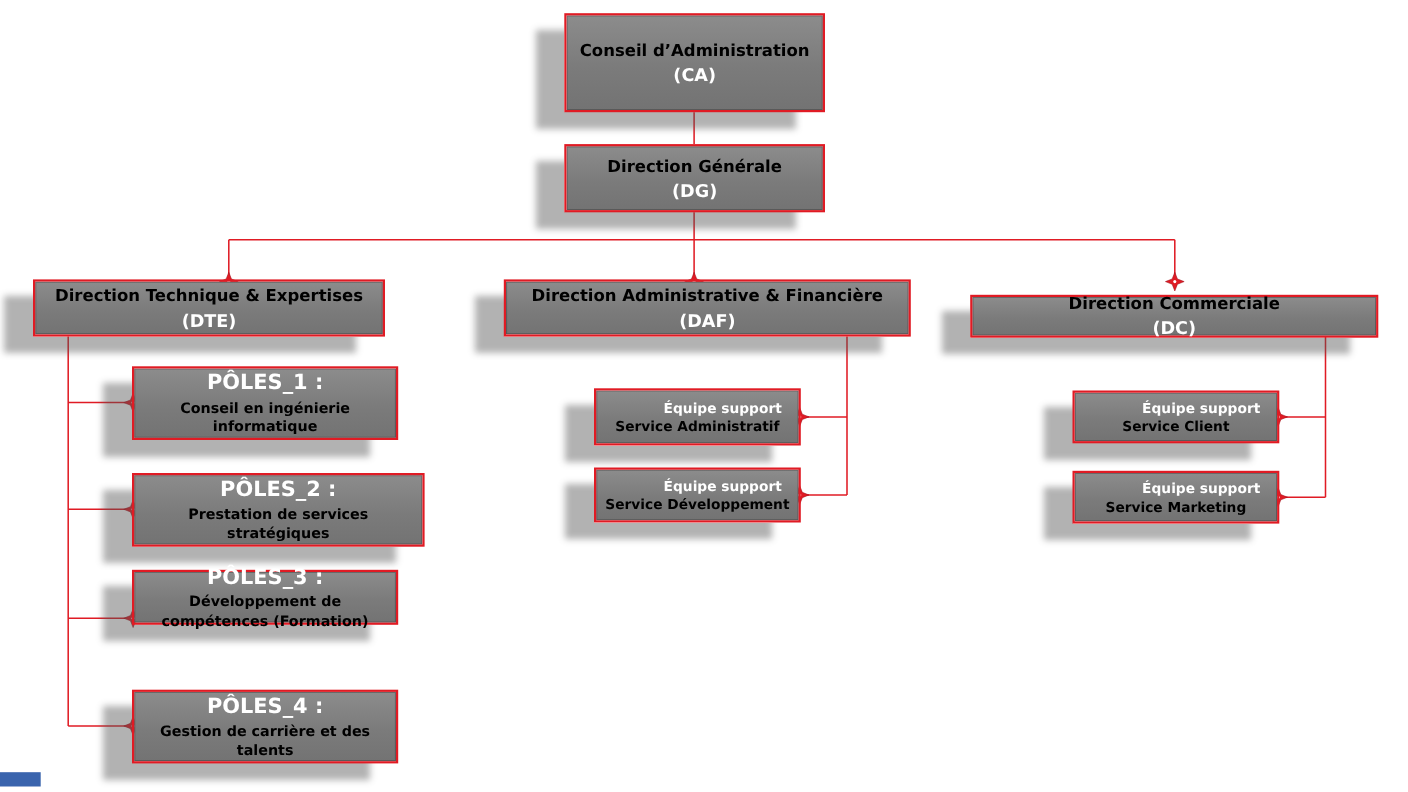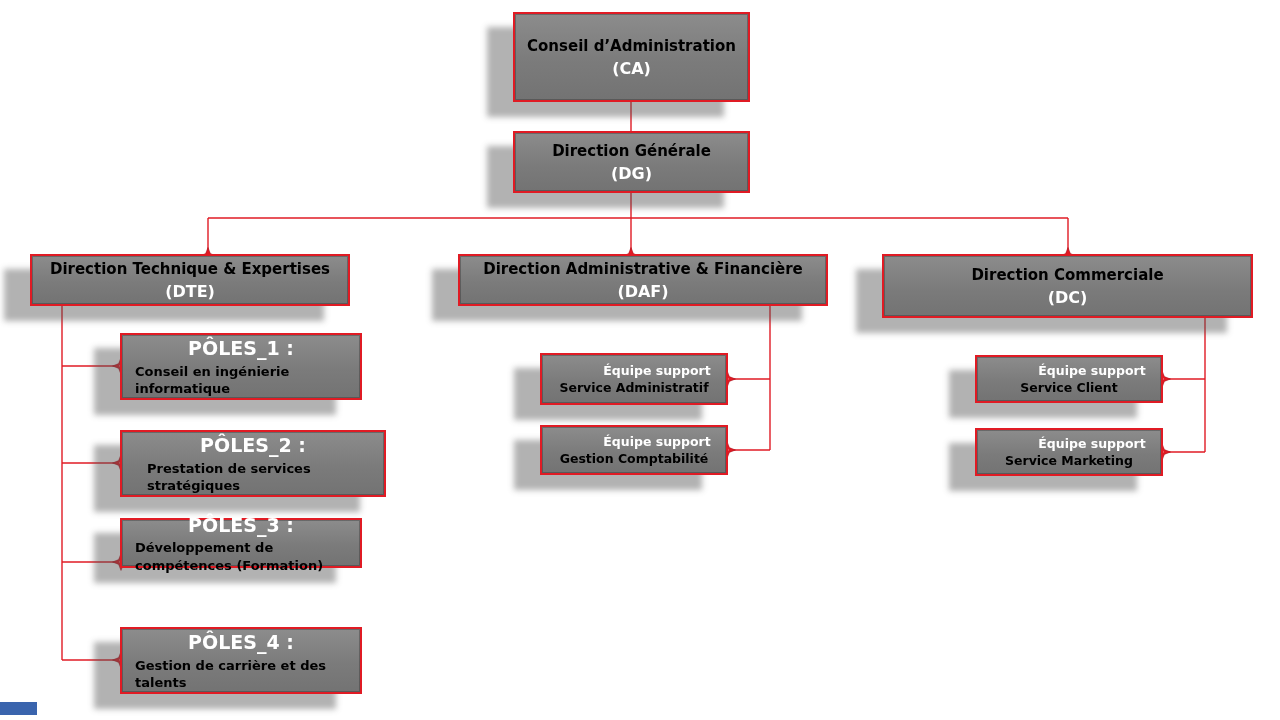--- a/index.html
+++ b/index.html
@@ -12,21 +12,21 @@
     position:relative;width:1280px;height:720px;background:#ffffff;
     font-family:"DejaVu Sans", sans-serif;overflow:hidden;
   }
   svg.connectors{position:absolute;left:0;top:0;width:1280px;height:720px;pointer-events:none;}
   .node{
     position:absolute;box-sizing:border-box;
     background:linear-gradient(180deg,#8c8c8c 0%,#7b7b7b 55%,#737373 100%);
     border:2px solid var(--red);
     box-shadow:-26px 15px 6px rgba(85,85,85,0.45), inset 0 0 0 1px rgba(40,40,40,0.35);
     display:flex;flex-direction:column;align-items:center;justify-content:center;
-    text-align:left;
+    text-align:center;
   }
   .node .title{color:#000;font-weight:bold;font-size:15px;line-height:1.55;}
   .node .abbr{color:#fff;font-weight:bold;font-size:16px;line-height:1.35;}
   .node.pole .line1{color:#fff;font-weight:bold;font-size:19px;line-height:1.45;}
   .node.pole .line2{color:#000;font-weight:bold;font-size:13px;line-height:1.35;max-width:212px;}
   .node.team .line1{color:#fff;font-weight:bold;font-size:12.5px;line-height:1.5;margin-left:46px;}
   .node.team .line2{color:#000;font-weight:bold;font-size:12.5px;line-height:1.3;}
   .decoration-blue{
     position:absolute;left:0;bottom:5px;width:37px;height:13px;background:var(--blue);
   }
@@ -95,21 +95,21 @@
   <div class="node dir" style="left:30px;top:254px;width:320px;height:52px">
     <div class="title">Direction Technique &amp; Expertises</div>
     <div class="abbr">(DTE)</div>
   </div>
 
   <div class="node dir" style="left:458px;top:254px;width:370px;height:52px">
     <div class="title">Direction Administrative &amp; Financière</div>
     <div class="abbr">(DAF)</div>
   </div>
 
-  <div class="node dir" style="left:882px;top:254px;width:371px;height:64px">
+  <div class="node dir" style="left:882px;top:268px;width:371px;height:39px">
     <div class="title">Direction Commerciale</div>
     <div class="abbr">(DC)</div>
   </div>
 
   <div class="node pole" style="left:120px;top:333px;width:242px;height:67px">
     <div class="line1">PÔLES_1 :</div>
     <div class="line2">Conseil en ingénierie informatique</div>
   </div>
 
   <div class="node pole" style="left:120px;top:430px;width:266px;height:67px">
@@ -127,21 +127,21 @@
     <div class="line2">Gestion de carrière et des talents</div>
   </div>
 
   <div class="node team" style="left:540px;top:353px;width:188px;height:52px">
     <div class="line1">Équipe support</div>
     <div class="line2">Service Administratif</div>
   </div>
 
   <div class="node team" style="left:540px;top:425px;width:188px;height:50px">
     <div class="line1">Équipe support</div>
-    <div class="line2">Gestion Comptabilité</div>
+    <div class="line2">Service Développement</div>
   </div>
 
   <div class="node team" style="left:975px;top:355px;width:188px;height:48px">
     <div class="line1">Équipe support</div>
     <div class="line2">Service Client</div>
   </div>
 
   <div class="node team" style="left:975px;top:428px;width:188px;height:48px">
     <div class="line1">Équipe support</div>
     <div class="line2">Service Marketing</div>

